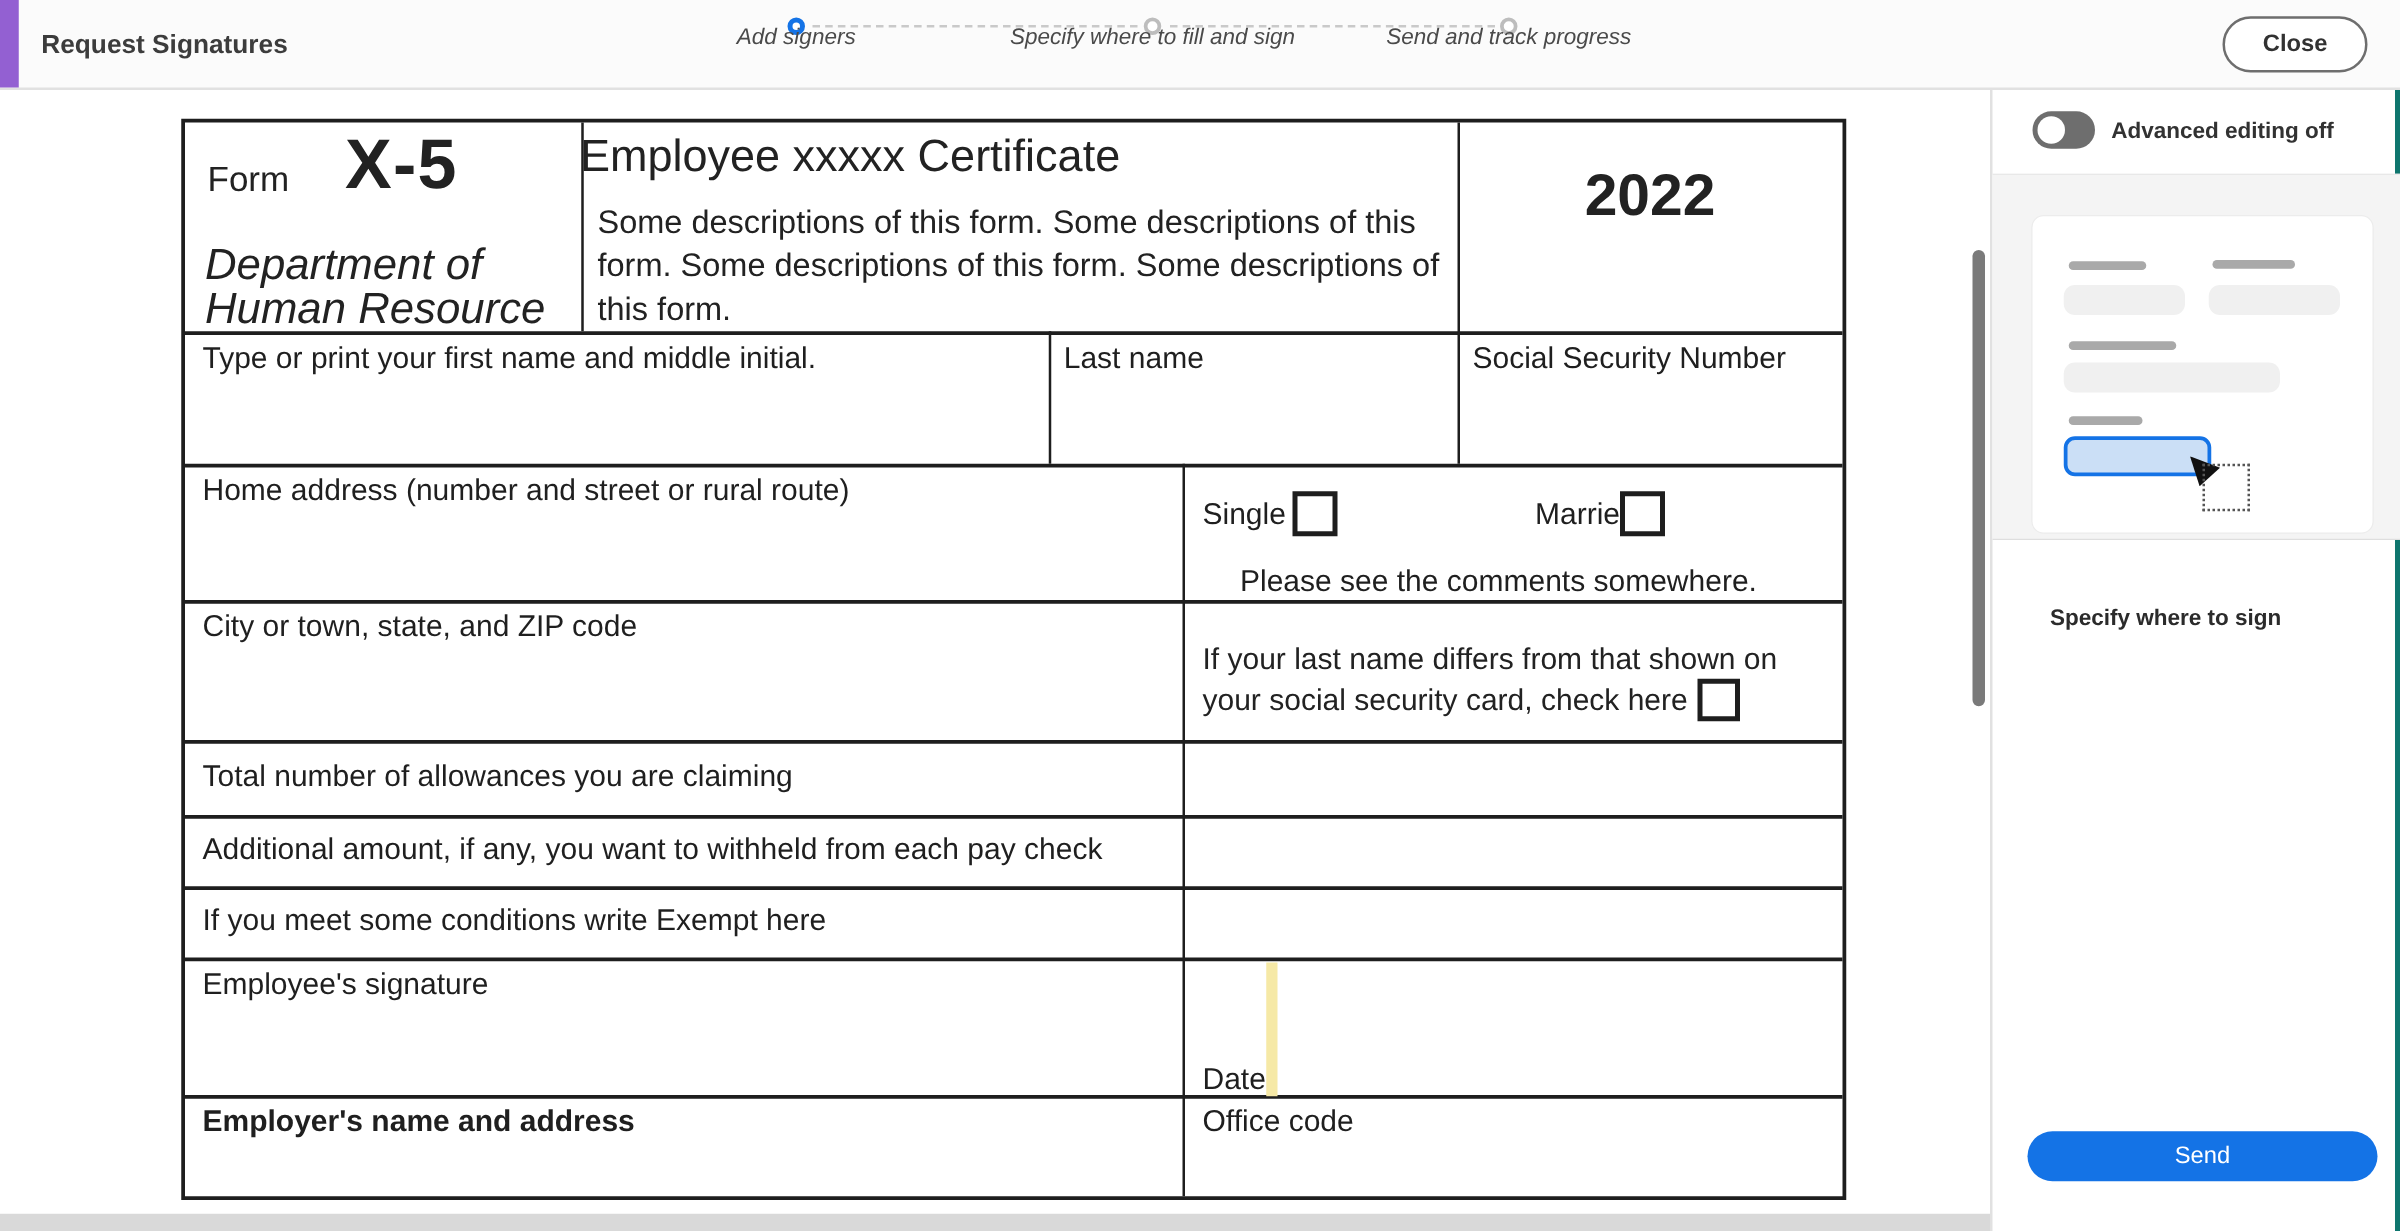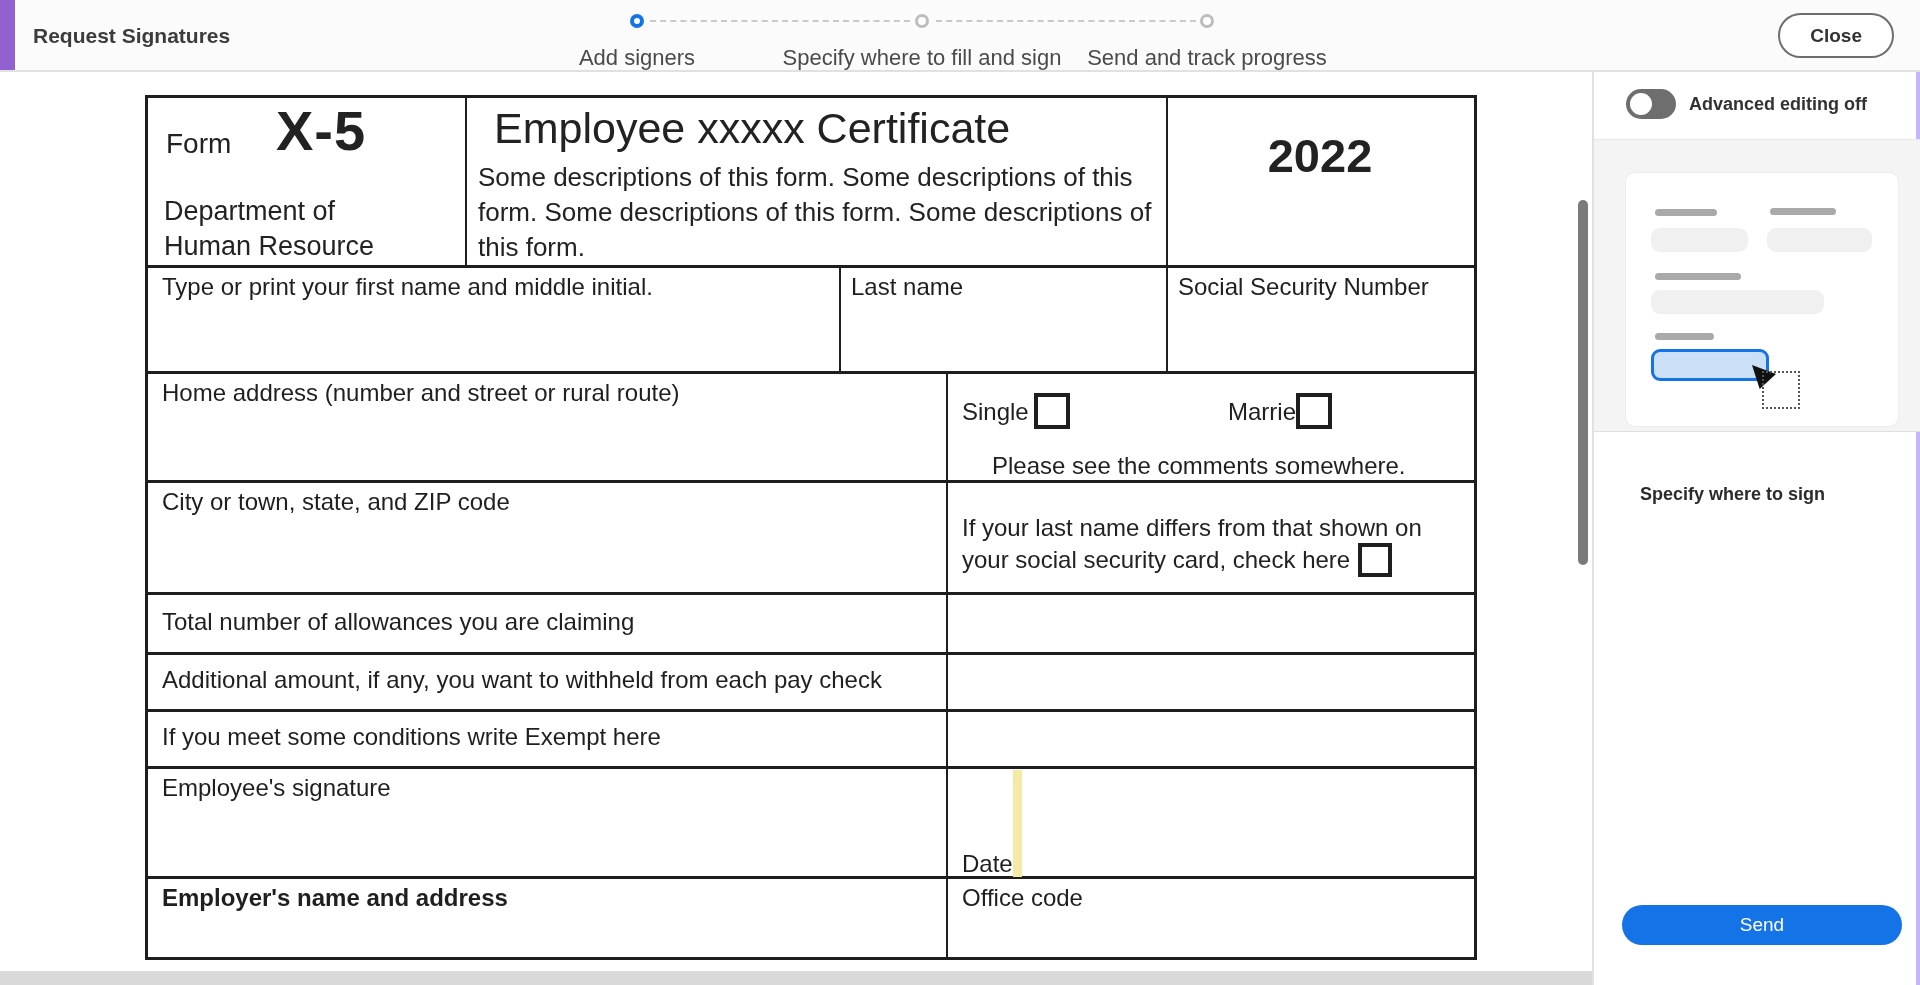--- a/index.html
+++ b/index.html
@@ -1,49 +1,49 @@
 <!DOCTYPE html>
 <html><head>
 <meta charset="utf-8">
 <style>
   * { margin:0; padding:0; box-sizing:border-box; }
   html,body { width:1920px; height:985px; overflow:hidden; background:#fff;
               font-family:"Liberation Sans", sans-serif; }
-  .app { position:relative; width:1920px; height:985px; background:#c4b5fd; }
+  .app { position:relative; width:1920px; height:985px; background:#0f766e; }
 
   
   .topbar { position:absolute; left:0; top:0; width:1920px; height:72px;
             background:#fbfbfb; border-bottom:2px solid #e1e1e1; }
   .accent { position:absolute; left:0; top:0; width:15px; height:70px; background:#9360d2; }
   .apptitle { position:absolute; left:33px; top:24px; font-size:21px; font-weight:600; color:#3c3c3c; }
   .dash { position:absolute; top:20px; height:0; border-top:2px dashed #c9c9c9; }
   .dash1 { left:650px; width:260px; }
   .dash2 { left:936px; width:260px; }
   .dot { position:absolute; top:14px; width:14px; height:14px; border-radius:50%; background:#fff; }
   .dot-active { border:4px solid #1473E6; }
   .dot-idle { border:3px solid #bdbdbd; }
-  .steplabel { position:absolute; top:45px; transform:translateX(-50%); font-size:22px; color:#4a4a4a; white-space:nowrap; }
+  .steplabel { position:absolute; top:19px; transform:translateX(-50%); font-size:18px; color:#4a4a4a; white-space:nowrap;font-style:italic; }
   .closebtn { position:absolute; right:26px; top:13px; height:45px; padding:0 30px;
               border:2px solid #6e6e6e; border-radius:23px; background:#fff;
               font-family:"Liberation Sans", sans-serif; font-size:19px; font-weight:700; color:#323232; cursor:pointer; }
 
   
   .canvas { position:absolute; left:0; top:72px; width:1592px; height:913px; background:#fff; }
   .page-bottom-gap { position:absolute; left:0; top:899px; width:1592px; height:14px; background:#d9d9d9; }
   .scrollbar { position:absolute; left:1578px; top:128px; width:10px; height:365px; background:#7a7a7a; border-radius:5px; }
 
   .doc-table { position:absolute; left:145px; top:23px; width:1332px; height:865px;
                border:3px solid #1e1e1e; color:#222; }
   .hline { position:absolute; left:0; width:1326px; height:3px; background:#1e1e1e; }
   .vline { position:absolute; width:2px; background:#1e1e1e; }
   .lbl { position:absolute; font-size:24px; color:#1f1f1f; white-space:nowrap; }
   .form-word { position:absolute; left:18px; top:30px; font-size:28px; }
   .form-num  { position:absolute; left:128px; top:0px; font-size:56px; font-weight:700; letter-spacing:1px; }
-  .dept { position:absolute; left:16px; top:96px; font-size:27px; line-height:35px; }
-  .doctitle { position:absolute; left:346px; top:6px; font-size:43px; }
+  .dept { position:absolute; left:16px; top:96px; font-size:35px; line-height:35px;font-style:italic; }
+  .doctitle { position:absolute; left:316px; top:6px; font-size:36px; }
   .docdesc { position:absolute; left:330px; top:62px; width:680px; font-size:26px; line-height:35px; white-space:normal; }
   .year { position:absolute; left:1018px; top:30px; width:308px; text-align:center; font-size:47px; font-weight:700; }
   .cbx { border:4px solid #1e1e1e; background:#fff; display:inline-block; }
   .note-wrap { position:absolute; left:814px; top:415px; width:490px; font-size:24px; line-height:30px; white-space:normal; }
   .note-wrap .cbx { width:34px; height:34px; vertical-align:-9px; margin-left:8px; }
   .caret { position:absolute; left:865px; top:672px; width:9px; height:107px; background:#F6E9A6; }
 
   
   .panel { position:absolute; left:1592px; top:72px; width:324px; height:913px;
            background:#fff; border-left:2px solid #e1e1e1; }

